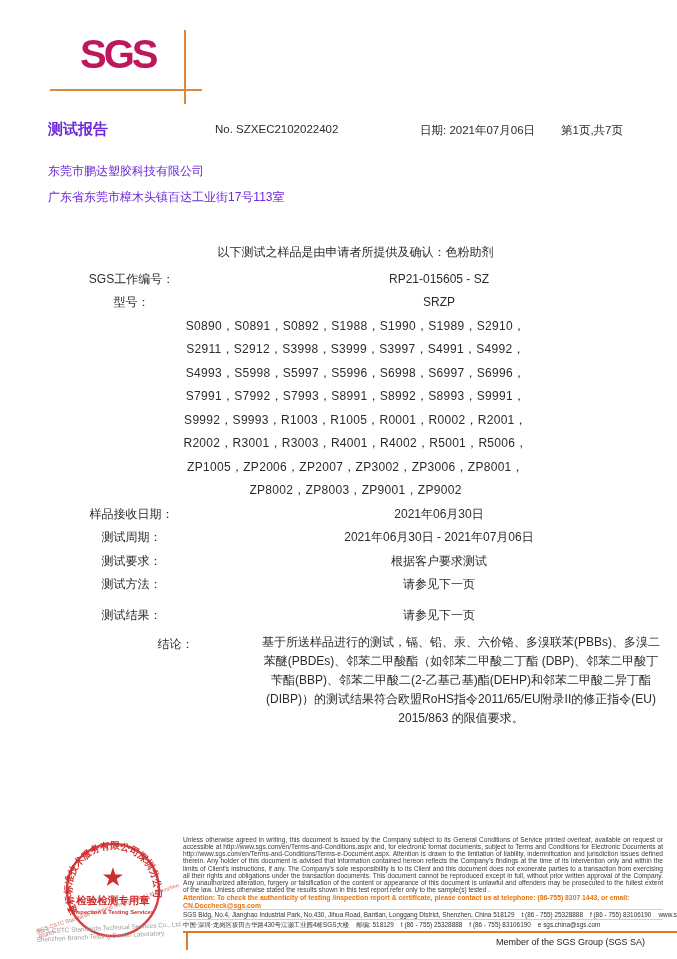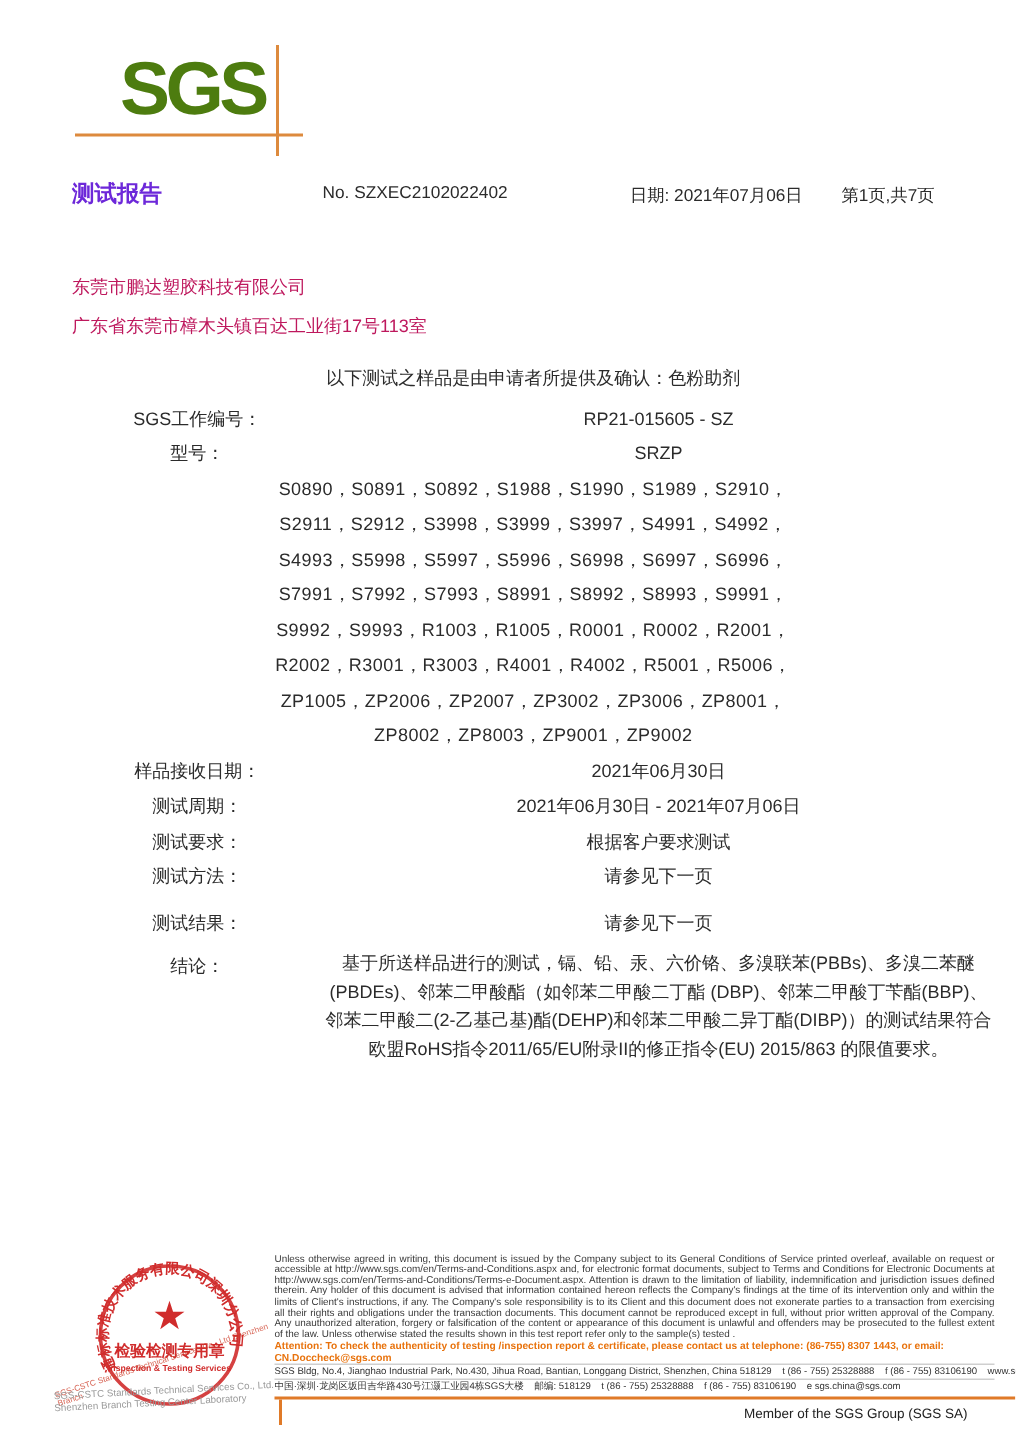--- a/index.html
+++ b/index.html
@@ -1,43 +1,43 @@
 <!DOCTYPE html>
 <html><head>
 <meta charset="utf-8">
 <style>
   * { margin:0; padding:0; box-sizing:border-box; }
   html,body { width:677px; height:959px; background:#ffffff; }
   body { font-family:"Liberation Sans","DejaVu Sans",sans-serif; color:#2b2b2b; }
   #page { position:relative; width:677px; height:959px; background:#fff; overflow:hidden; }
 
   
-  .logo-text { position:absolute; left:80px; top:34px; font-size:50px; font-weight:bold;
-               color:#4d7c0f; letter-spacing:-3px; line-height:1; }
+  .logo-text { position:absolute; left:80px; top:34px; font-size:40px; font-weight:bold;
+               color:#be185d; letter-spacing:-3px; line-height:1; }
   .crop-h { position:absolute; left:50px; top:89px; width:152px; height:2px; background:#dd8a3d; }
   .crop-v { position:absolute; left:184px; top:30px; width:2px; height:74px; background:#dd8a3d; }
 
   
   .title   { position:absolute; left:48px; top:120px; font-size:15px; font-weight:bold; color:#6d28d9; }
   .hdr-no  { position:absolute; left:215px; top:123px; font-size:11.5px; }
   .hdr-date{ position:absolute; left:420px; top:123px; font-size:11.5px; }
   .hdr-page{ position:absolute; left:561px; top:123px; font-size:11.5px; }
 
   
-  .applicant { position:absolute; left:48px; top:158px; font-size:12px; line-height:26px; color:#be185d;margin-top:20px; }
+  .applicant { position:absolute; left:48px; top:158px; font-size:12px; line-height:26px; color:#6d28d9; }
 
   
   .fields { position:absolute; left:48px; top:241px; width:615px; font-size:12px;text-align:center; }
   .intro  { line-height:23.5px; margin-bottom:3px; }
   .row    { display:flex; line-height:23.5px; }
   .row .lbl { width:167px; flex:0 0 167px; }
   .row .val { flex:1; }
   .refs-line { line-height:23.5px; letter-spacing:0.3px; }
   .row.gap-top { margin-top:7px; }
-  .row.conclusion { margin-top:6px; }
+  .row.conclusion { margin-top:6px;margin-left:44px; }
   .row.conclusion .val { line-height:19px; width:448px; }
 
   
   .footer-right { position:absolute; left:183px; top:836px; width:480px; }
   .legal { font-size:6.6px; line-height:7.15px; text-align:justify; color:#3a3a3a; }
   .attention { margin-top:1px; font-size:6.8px; line-height:7.4px; font-weight:bold; color:#e8720c; }
   .addr-row { display:flex; gap:7px; align-items:baseline; font-size:6.4px; line-height:9px;
               color:#333; border-top:0.5px solid #cfcfcf; white-space:nowrap; }
   .addr-row:first-of-type { border-top:none; }
   .addr-main { flex:0 0 auto; }

